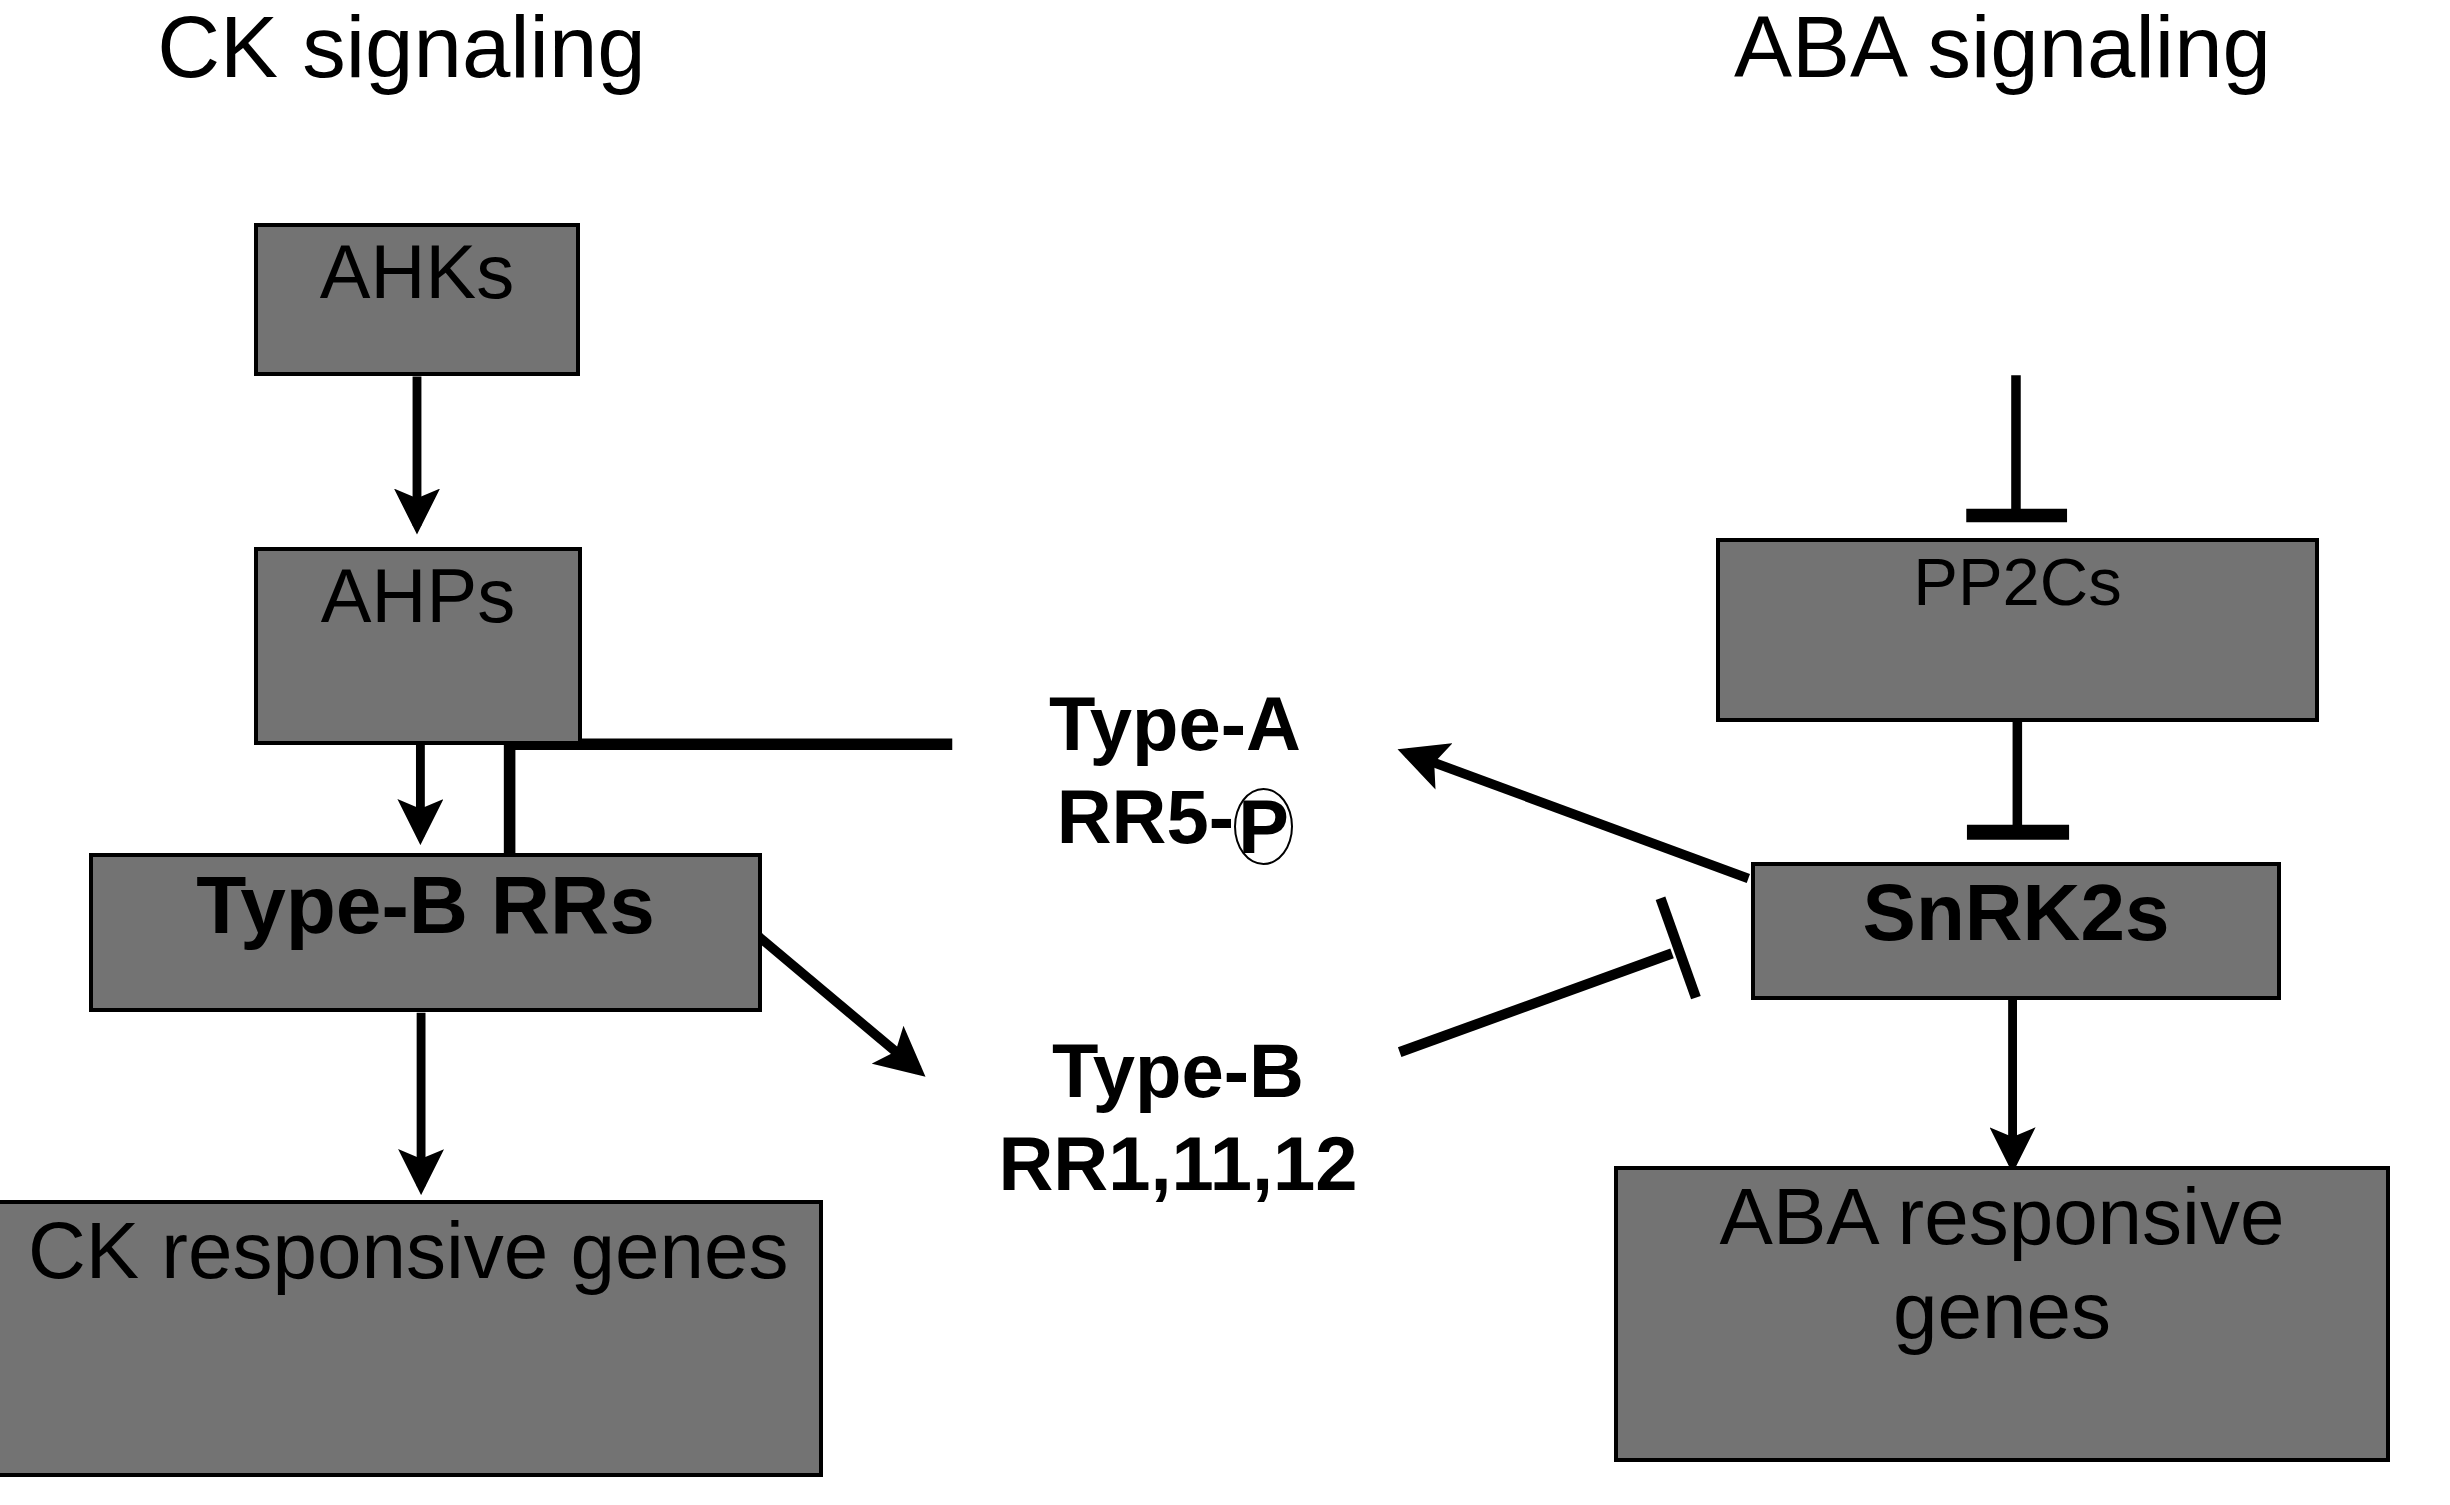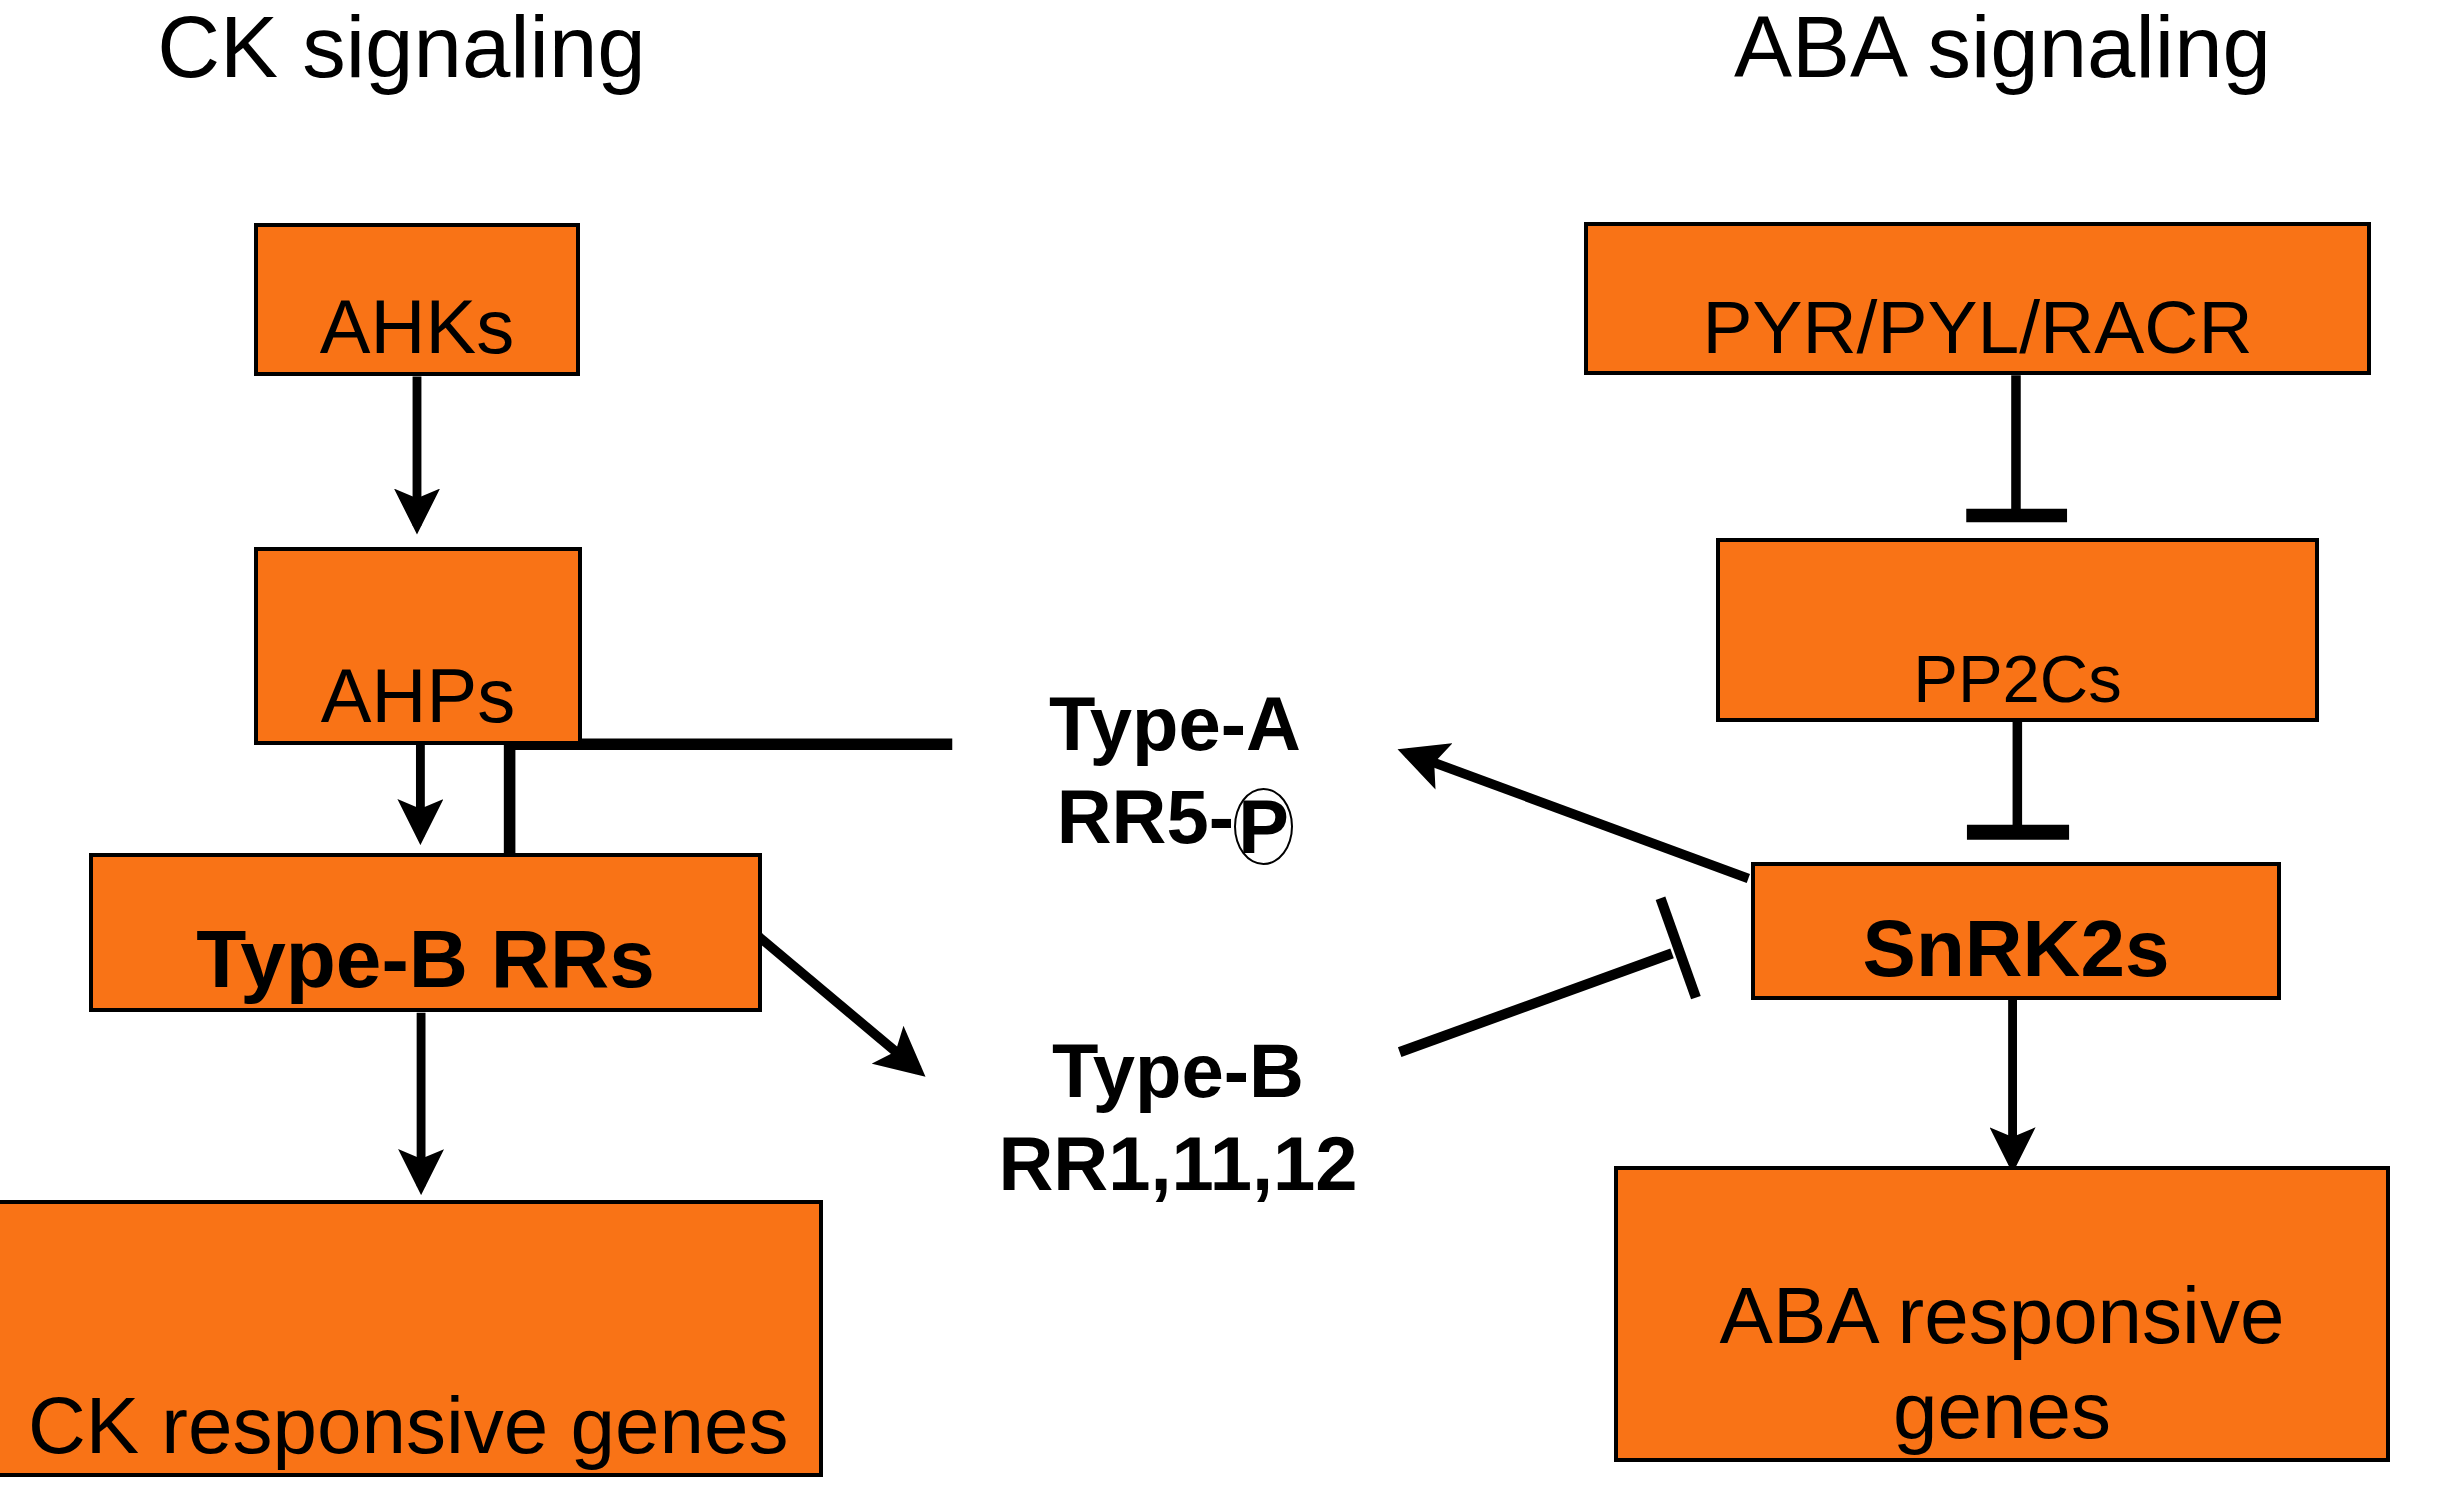--- a/index.html
+++ b/index.html
@@ -24,23 +24,23 @@
     top: 0;
     left: 0;
     width: 2450px;
     height: 1505px;
     pointer-events: none;
   }
   .node {
     position: absolute;
     box-sizing: border-box;
     border: 4.1px solid #000000;
-    background: #f97316;
+    background: #737373;
     display: flex;
-    align-items: flex-end;
+    align-items: flex-start;
     justify-content: center;
     text-align: center;
     line-height: 1.18;
     color: #000000;
   }
   .node-label {
     display: block;
     width: 100%;
     padding: 0 9.5px;
     box-sizing: border-box;
@@ -170,23 +170,20 @@
   </div>
 
   <div class="node reg" style="left:254px; top:547px; width:328px; height:198px; font-size:76px;">
     <span class="node-label">AHPs</span>
   </div>
 
   <div class="node reg" style="left:-6.8px; top:1200px; width:830px; height:277px; font-size:80px;">
     <span class="node-label">CK responsive genes</span>
   </div>
 
-  <div class="node reg" style="left:1584px; top:222px; width:787px; height:153px; font-size:75px;">
-    <span class="node-label">PYR/PYL/RACR</span>
-  </div>
 
   <div class="node reg" style="left:1716px; top:538px; width:603px; height:184px; font-size:67px;">
     <span class="node-label">PP2Cs</span>
   </div>
 
   <div class="node bold" style="left:1751px; top:862px; width:530px; height:138px; font-size:80px;">
     <span class="node-label">SnRK2s</span>
   </div>
 
   <div class="node reg" style="left:1614px; top:1166px; width:776px; height:296px; font-size:80px;">

